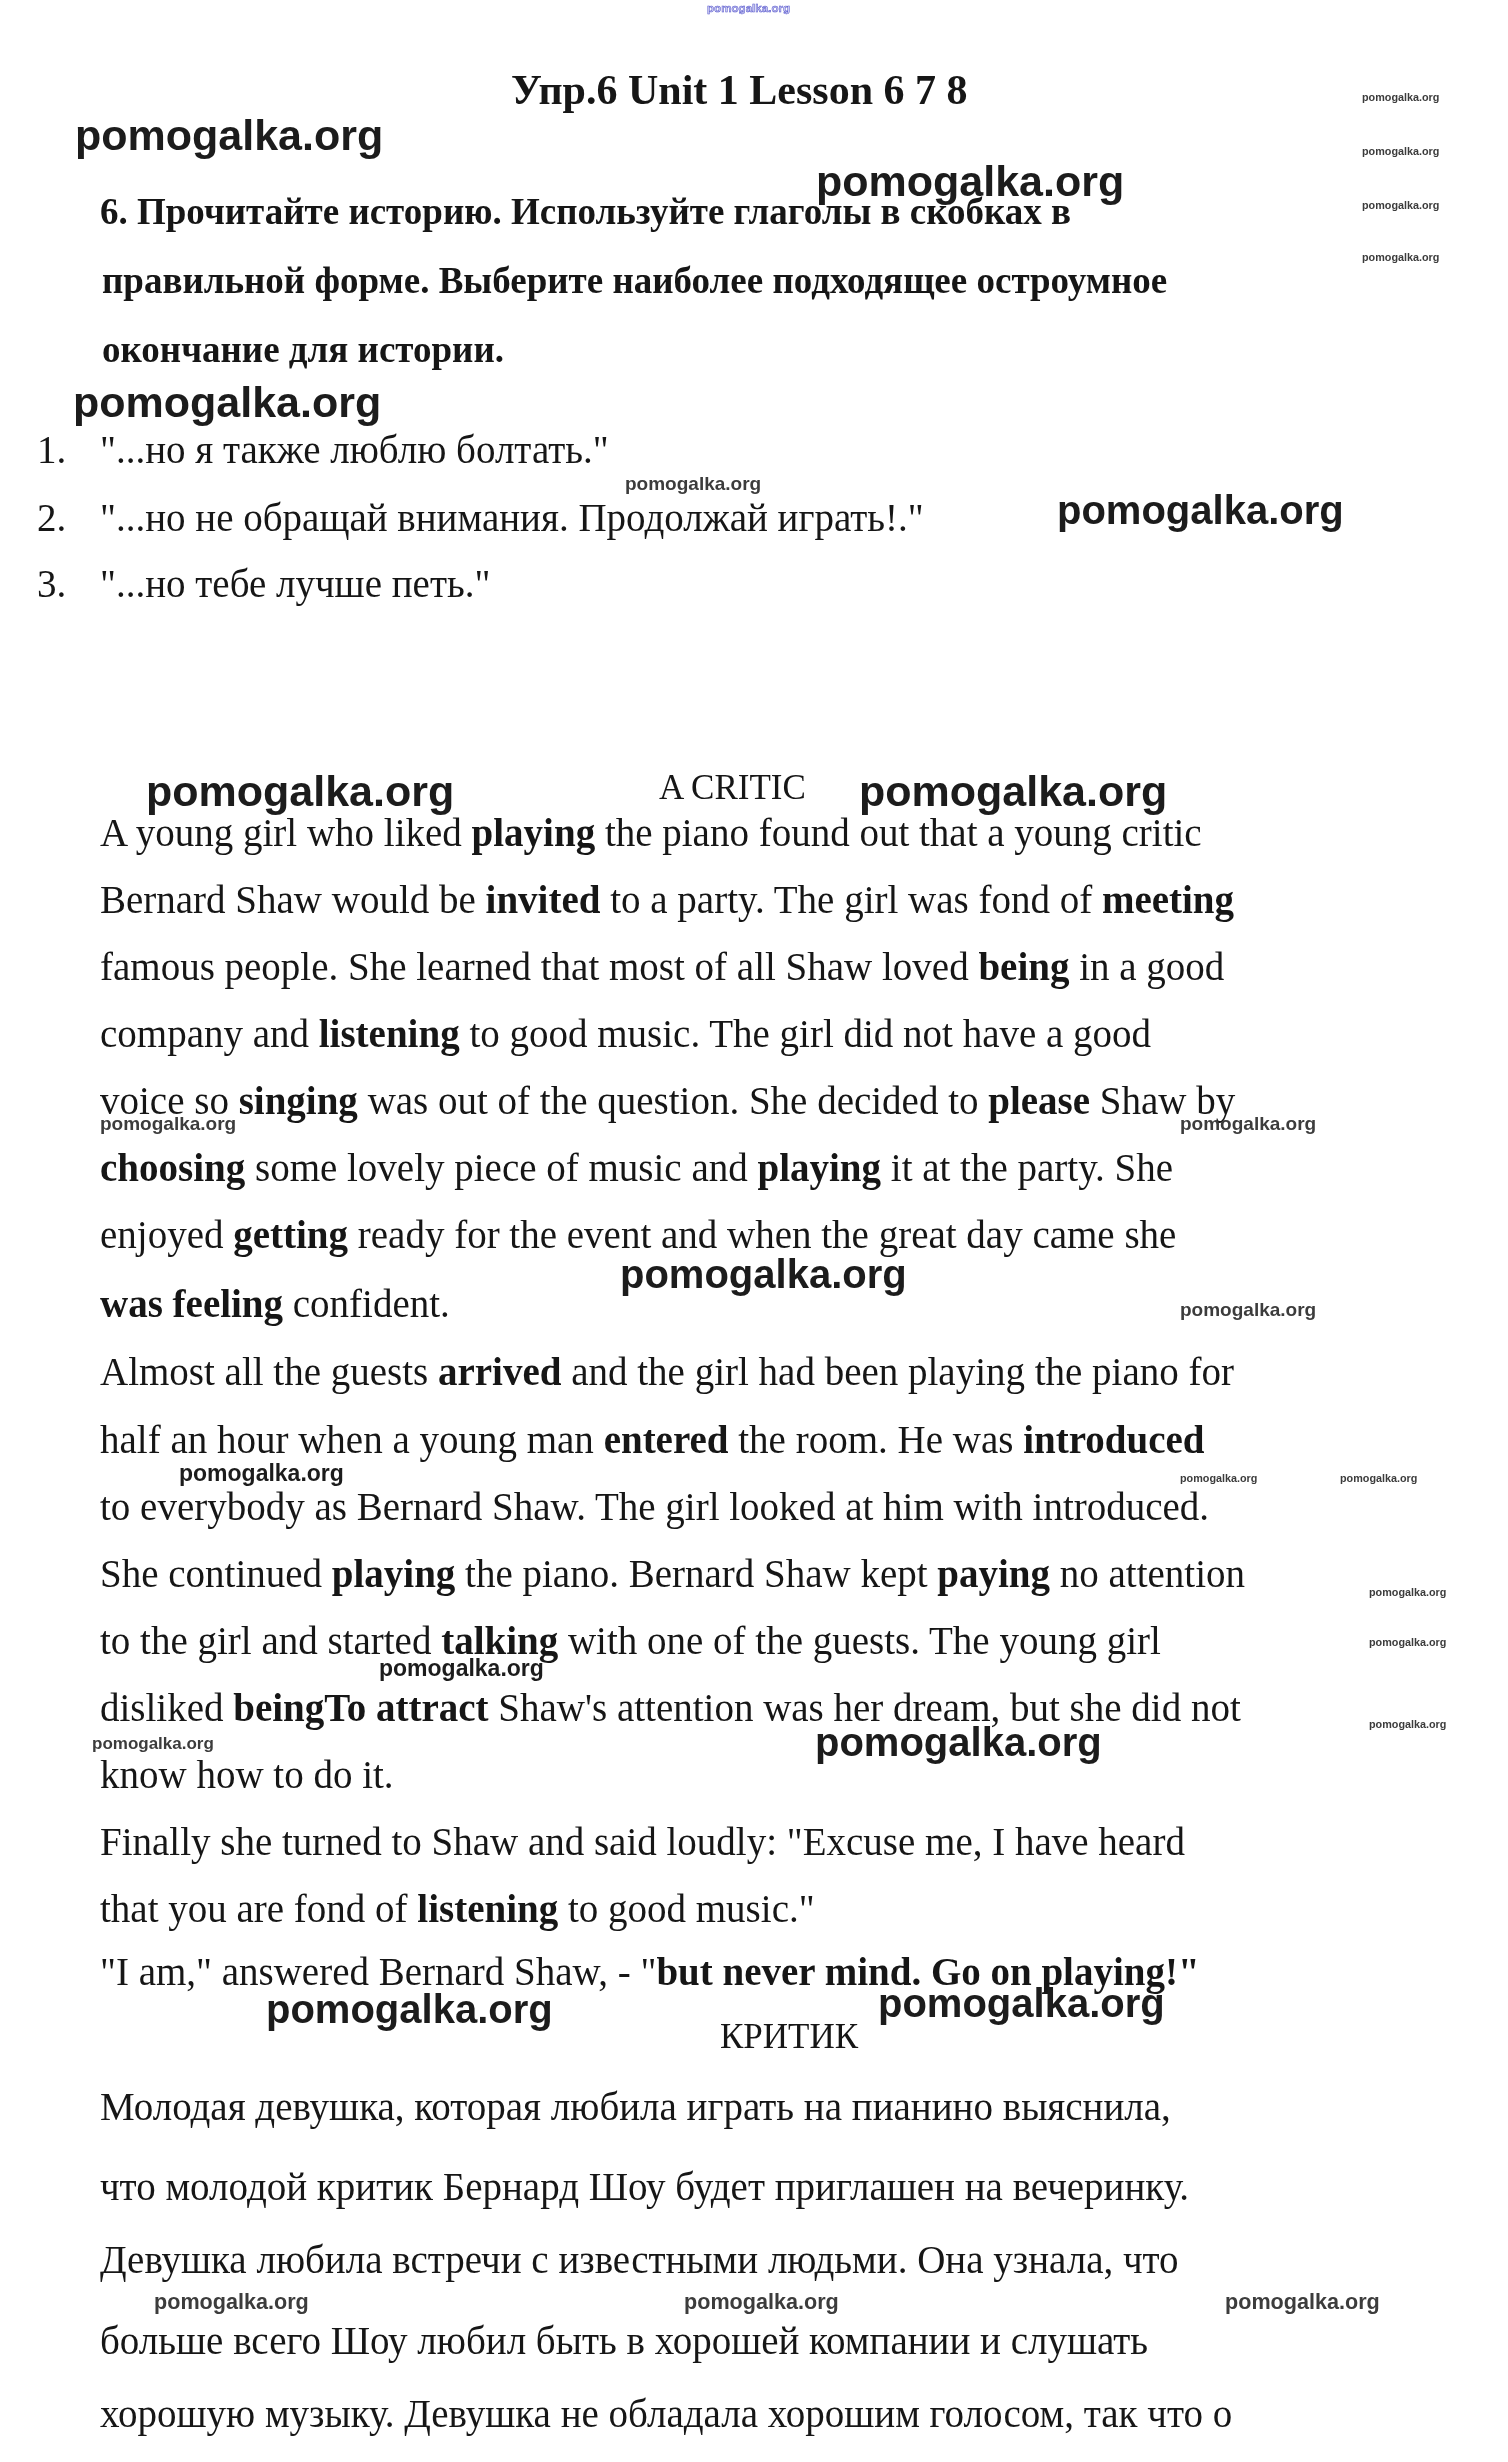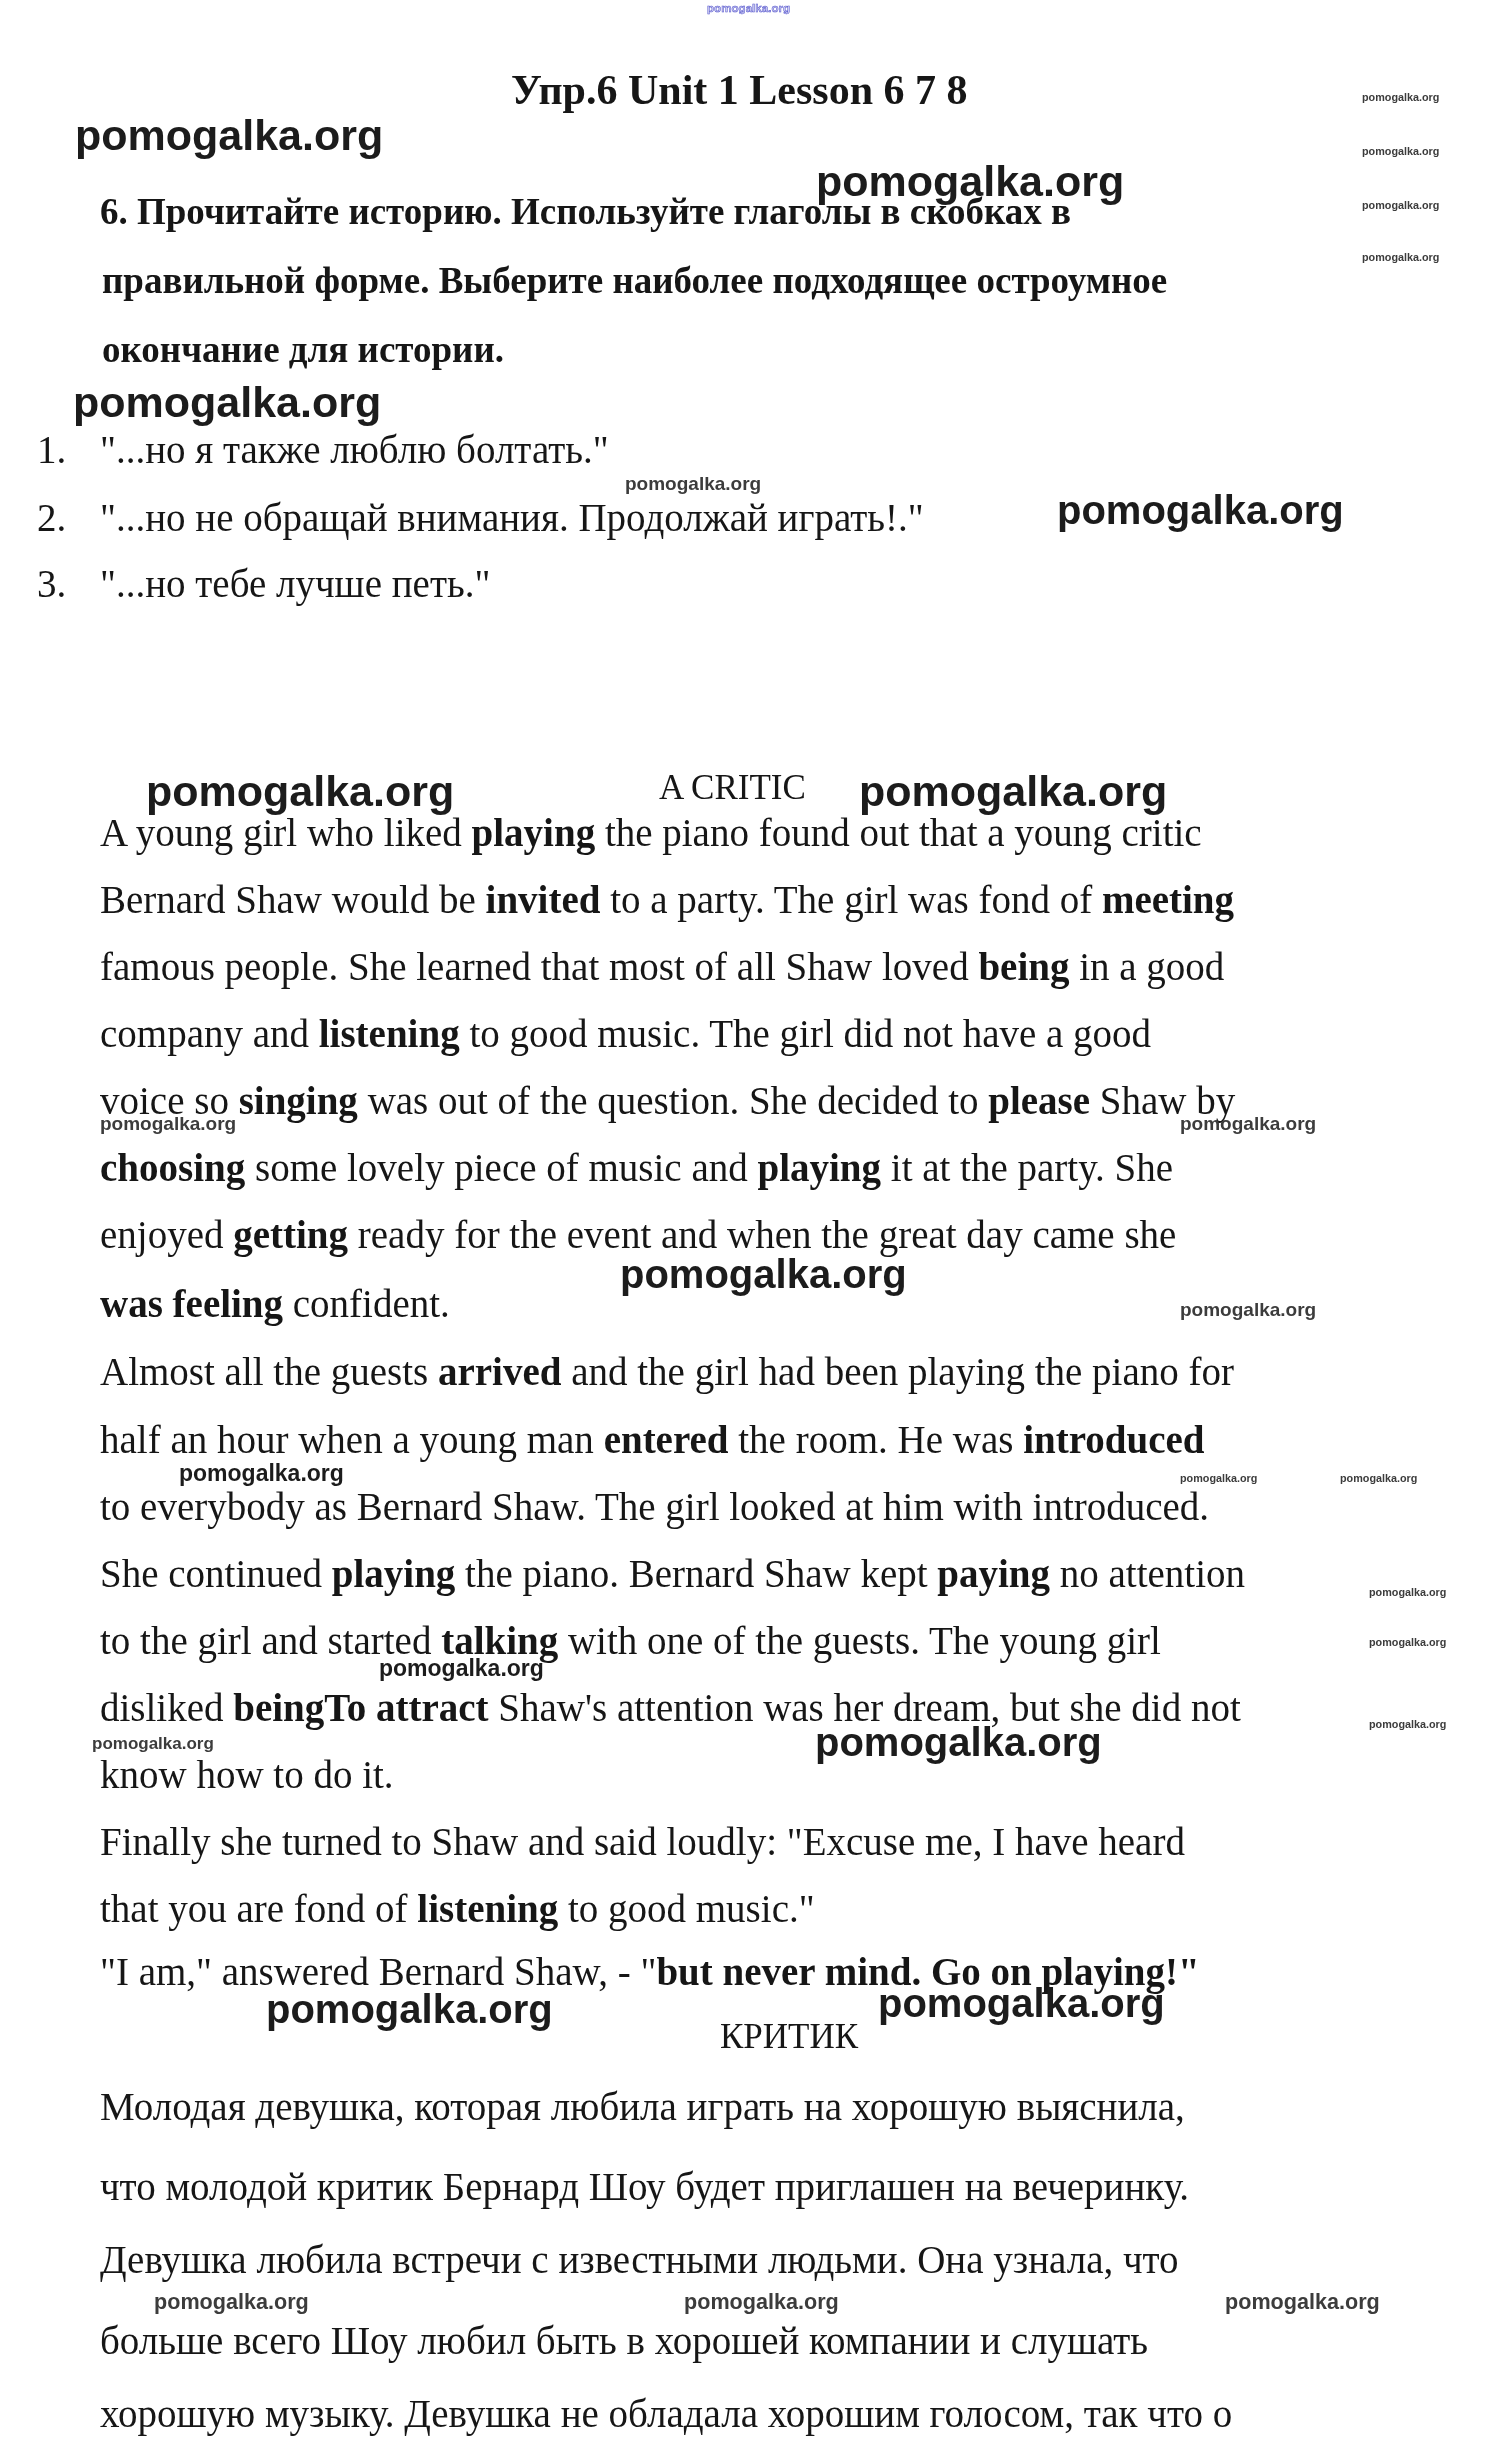--- a/index.html
+++ b/index.html
@@ -113,21 +113,21 @@
   <div class="wm wm-lg" style="left:815px;top:1722px;">pomogalka.org</div>
   <div class="abs body-line" style="left:100px;top:1755px;"><span>know how to do it.</span></div>
   <div class="abs body-line" style="left:100px;top:1822px;"><span>Finally she turned to Shaw and said loudly: "Excuse me, I have heard</span></div>
   <div class="abs body-line" style="left:100px;top:1889px;"><span>that you are fond of </span><span class="bold">listening</span><span> to good music."</span></div>
   <div class="abs body-line" style="left:100px;top:1952px;"><span>"I am," answered Bernard Shaw, - "</span><span class="bold">but never mind. Go on playing!"</span></div>
 
   <div class="wm wm-lg" style="left:266px;top:1989px;">pomogalka.org</div>
   <div class="wm wm-lg" style="left:878px;top:1983px;">pomogalka.org</div>
 
   <div class="abs section-title" style="left:684px;top:2019px;margin-left:36px;">КРИТИК</div>
-  <div class="abs body-line" style="left:100px;top:2087px;">Молодая девушка, которая любила играть на хорошую выяснила,</div>
+  <div class="abs body-line" style="left:100px;top:2087px;">Молодая девушка, которая любила играть на пианино выяснила,</div>
   <div class="abs body-line" style="left:100px;top:2167px;text-align:center;">что молодой критик Бернард Шоу будет приглашен на вечеринку.</div>
   <div class="abs body-line" style="left:100px;top:2240px;">Девушка любила встречи с известными людьми. Она узнала, что</div>
   <div class="wm wm-sm" style="left:154px;top:2291px;font-size:21.6px;">pomogalka.org</div>
   <div class="wm wm-sm" style="left:684px;top:2291px;font-size:21.6px;">pomogalka.org</div>
   <div class="wm wm-sm" style="left:1225px;top:2291px;font-size:21.6px;">pomogalka.org</div>
   <div class="abs body-line" style="left:100px;top:2321px;">больше всего Шоу любил быть в хорошей компании и слушать</div>
   <div class="abs body-line" style="left:100px;top:2394px;">хорошую музыку. Девушка не обладала хорошим голосом, так что о</div>
 
 </div>
 

